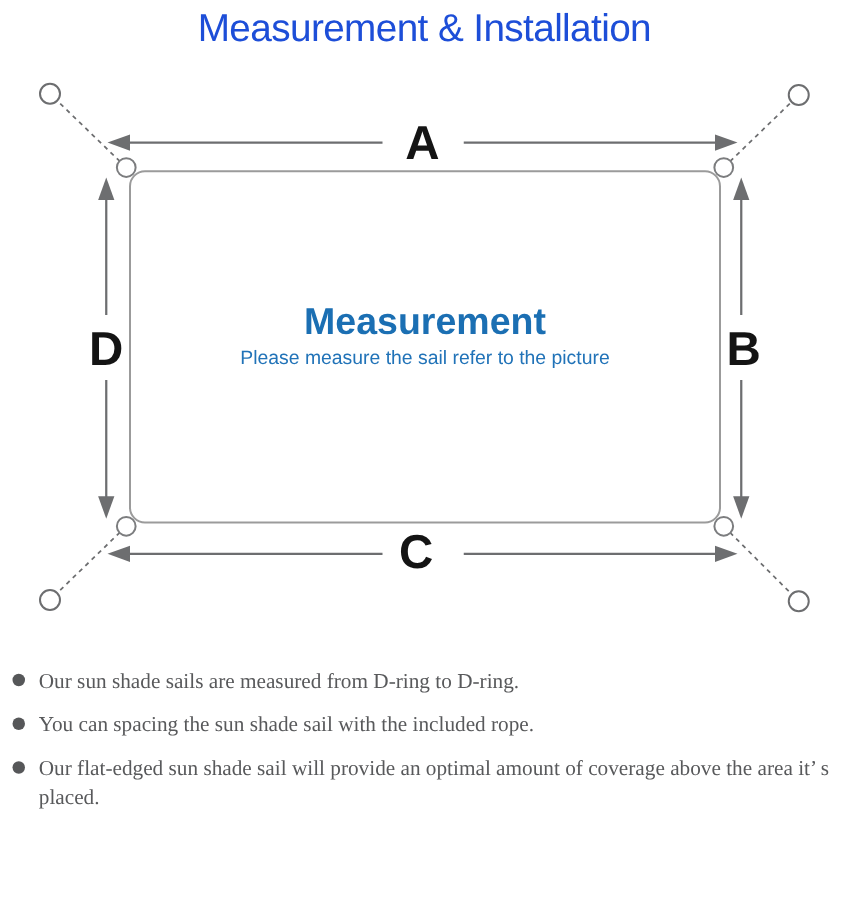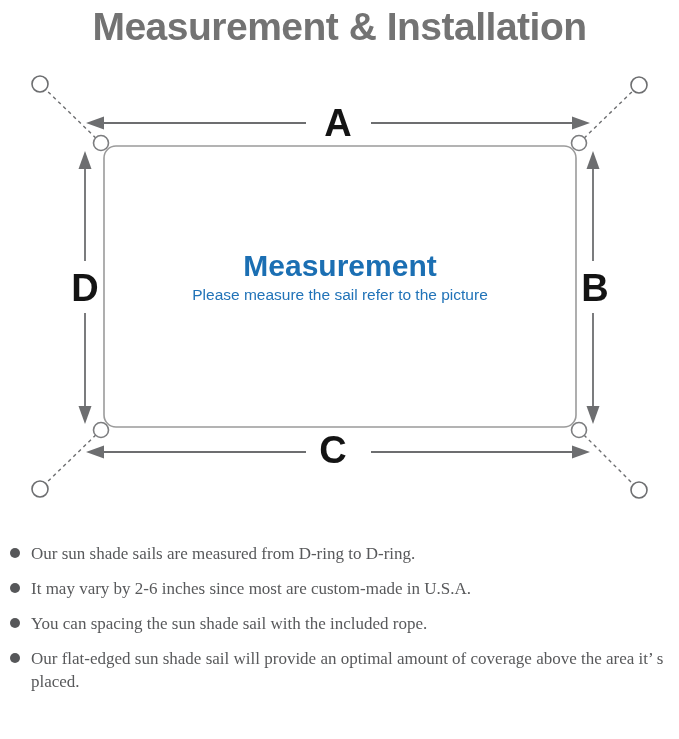--- a/index.html
+++ b/index.html
@@ -7,24 +7,24 @@
   body {
     width: 679px; height: 739px;
     overflow: hidden;
     font-family: "Liberation Sans", sans-serif;
   }
   .page { width: 679px; height: 739px; background: #fff; }
 
   .title {
     margin-top: 6px;
     text-align: center;
-    font-size: 39px;
-    font-weight: bold;
+    font-size: 31px;
+    font-weight: normal;
     letter-spacing: -0.5px;
-    color: #737373;
+    color: #1d4ed8;
     line-height: 1.1;
   }
 
   .diagram { width: 679px; height: 465px; margin-top: 2px; }
   svg { display: block; }
 
   .dash-line { stroke: #6d6e70; stroke-width: 1.4; stroke-dasharray: 3.5 3.5; fill: none; }
   .anchor-circle { fill: #ffffff; stroke: #6d6e70; stroke-width: 1.6; }
   .corner-ring { fill: #ffffff; stroke: #7c7d7f; stroke-width: 1.6; }
   .sail-rect { fill: #ffffff; stroke: #9b9b9b; stroke-width: 1.6; }
@@ -126,24 +126,20 @@
     </svg>
   </div>
 
   <ul class="notes">
     <li>
       <span class="bullet-dot"></span>
       <span class="note-text">Our sun shade sails are measured from D-ring to D-ring.</span>
     </li>
     <li>
       <span class="bullet-dot"></span>
-      <span class="note-text">It may vary by 2-6 inches since most are custom-made in U.S.A.</span>
-    </li>
-    <li>
-      <span class="bullet-dot"></span>
       <span class="note-text">You can spacing the sun shade sail with the included rope.</span>
     </li>
     <li>
       <span class="bullet-dot"></span>
       <span class="note-text">Our flat-edged sun shade sail will provide an optimal amount of coverage above the area it’ s placed.</span>
     </li>
   </ul>
 
 </div>
 

